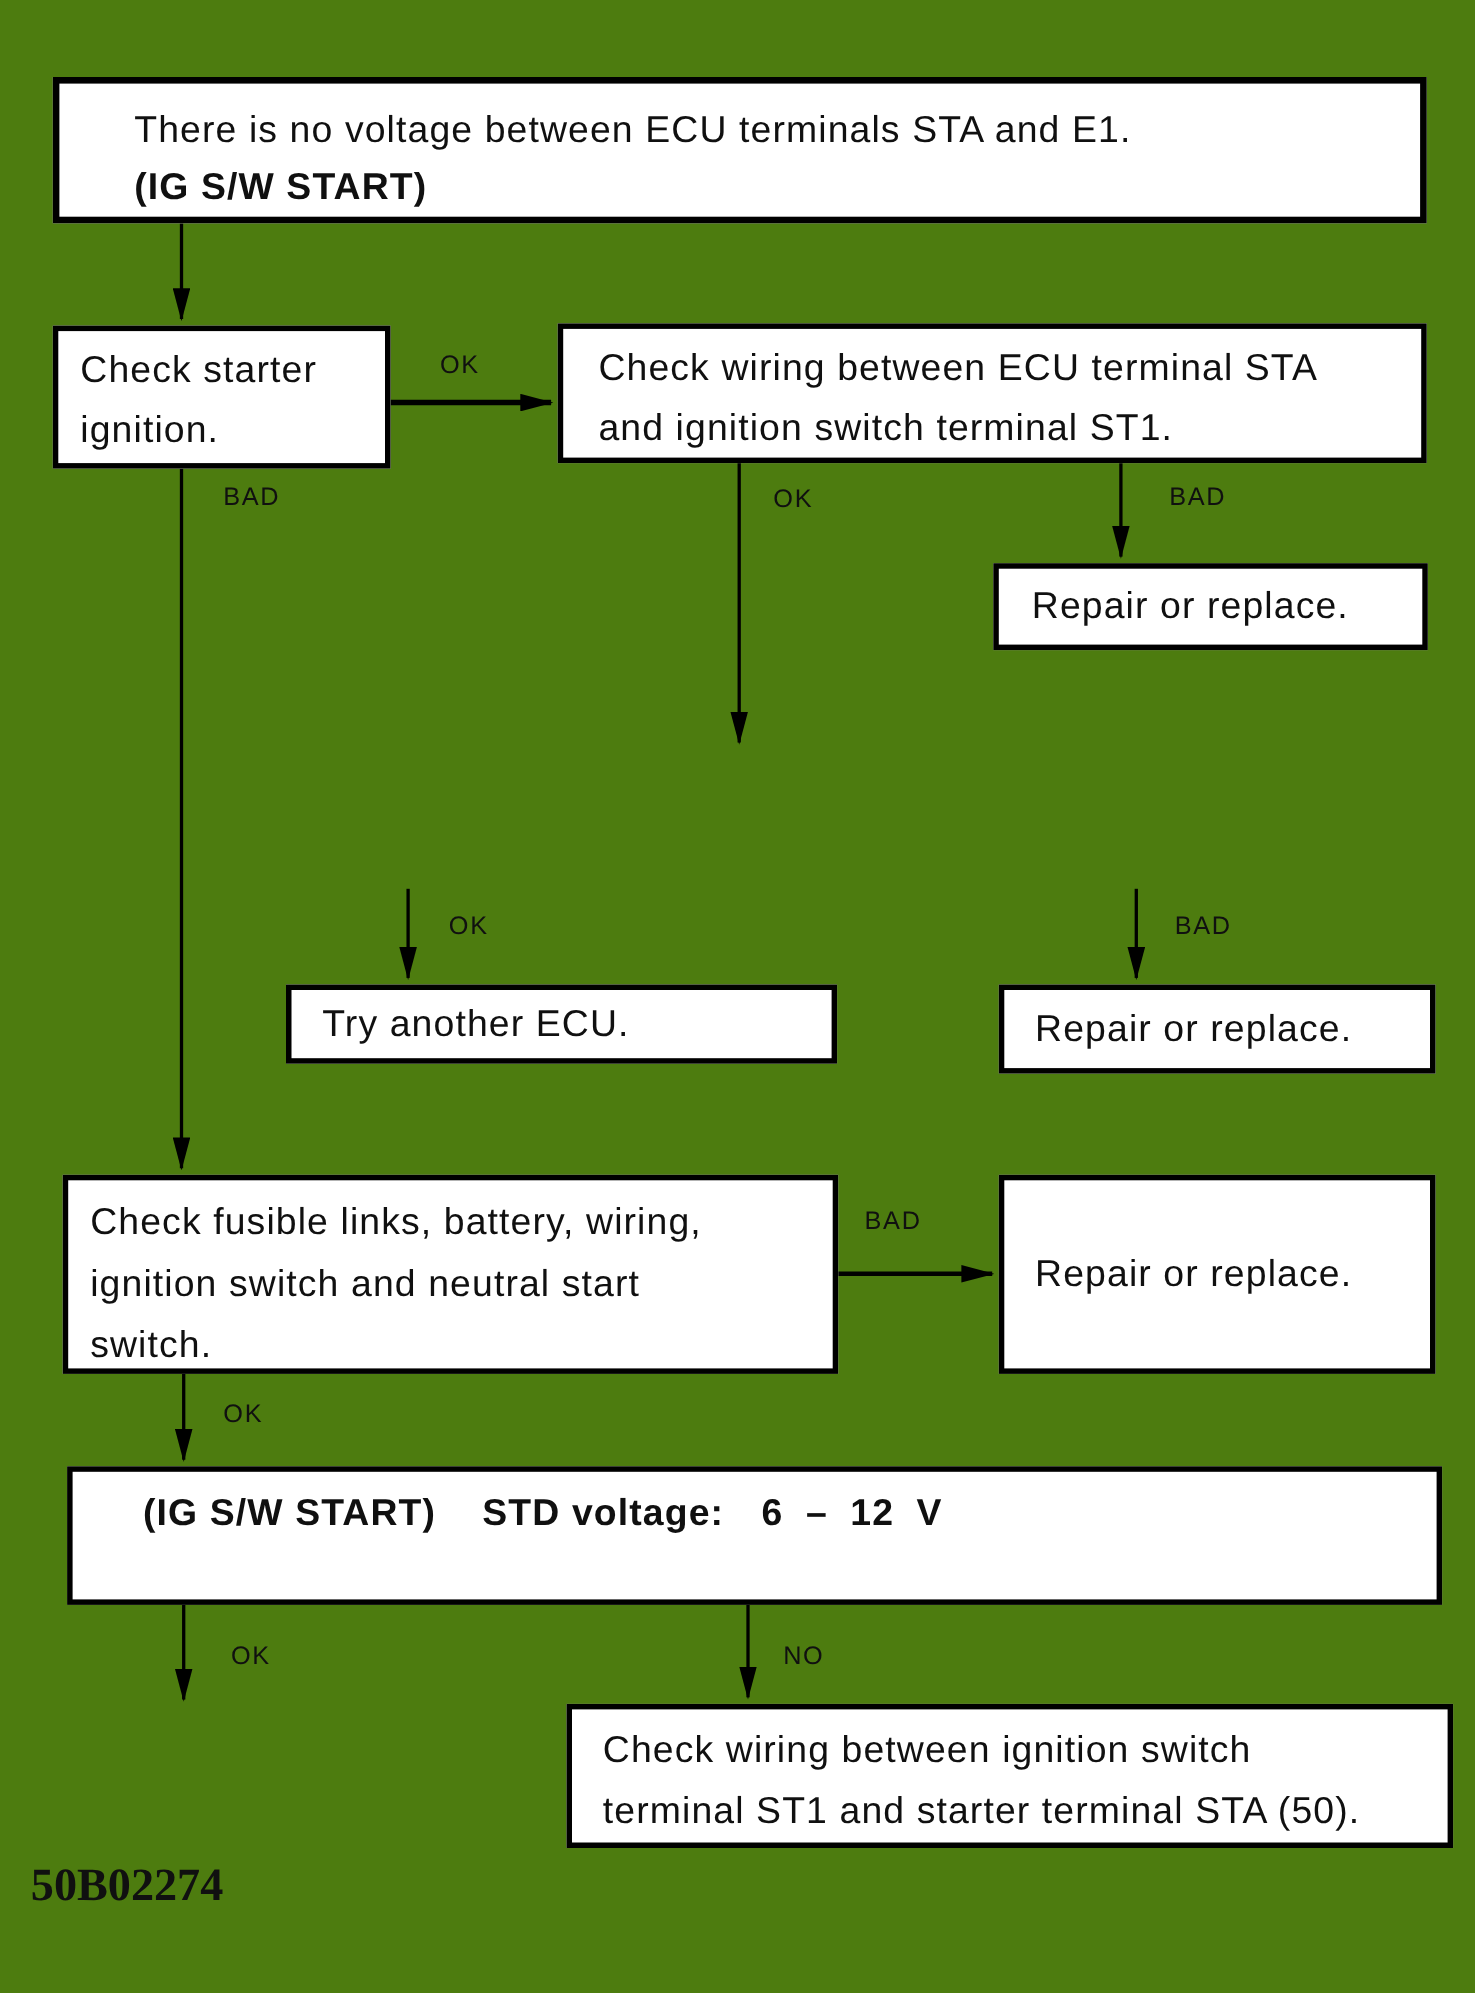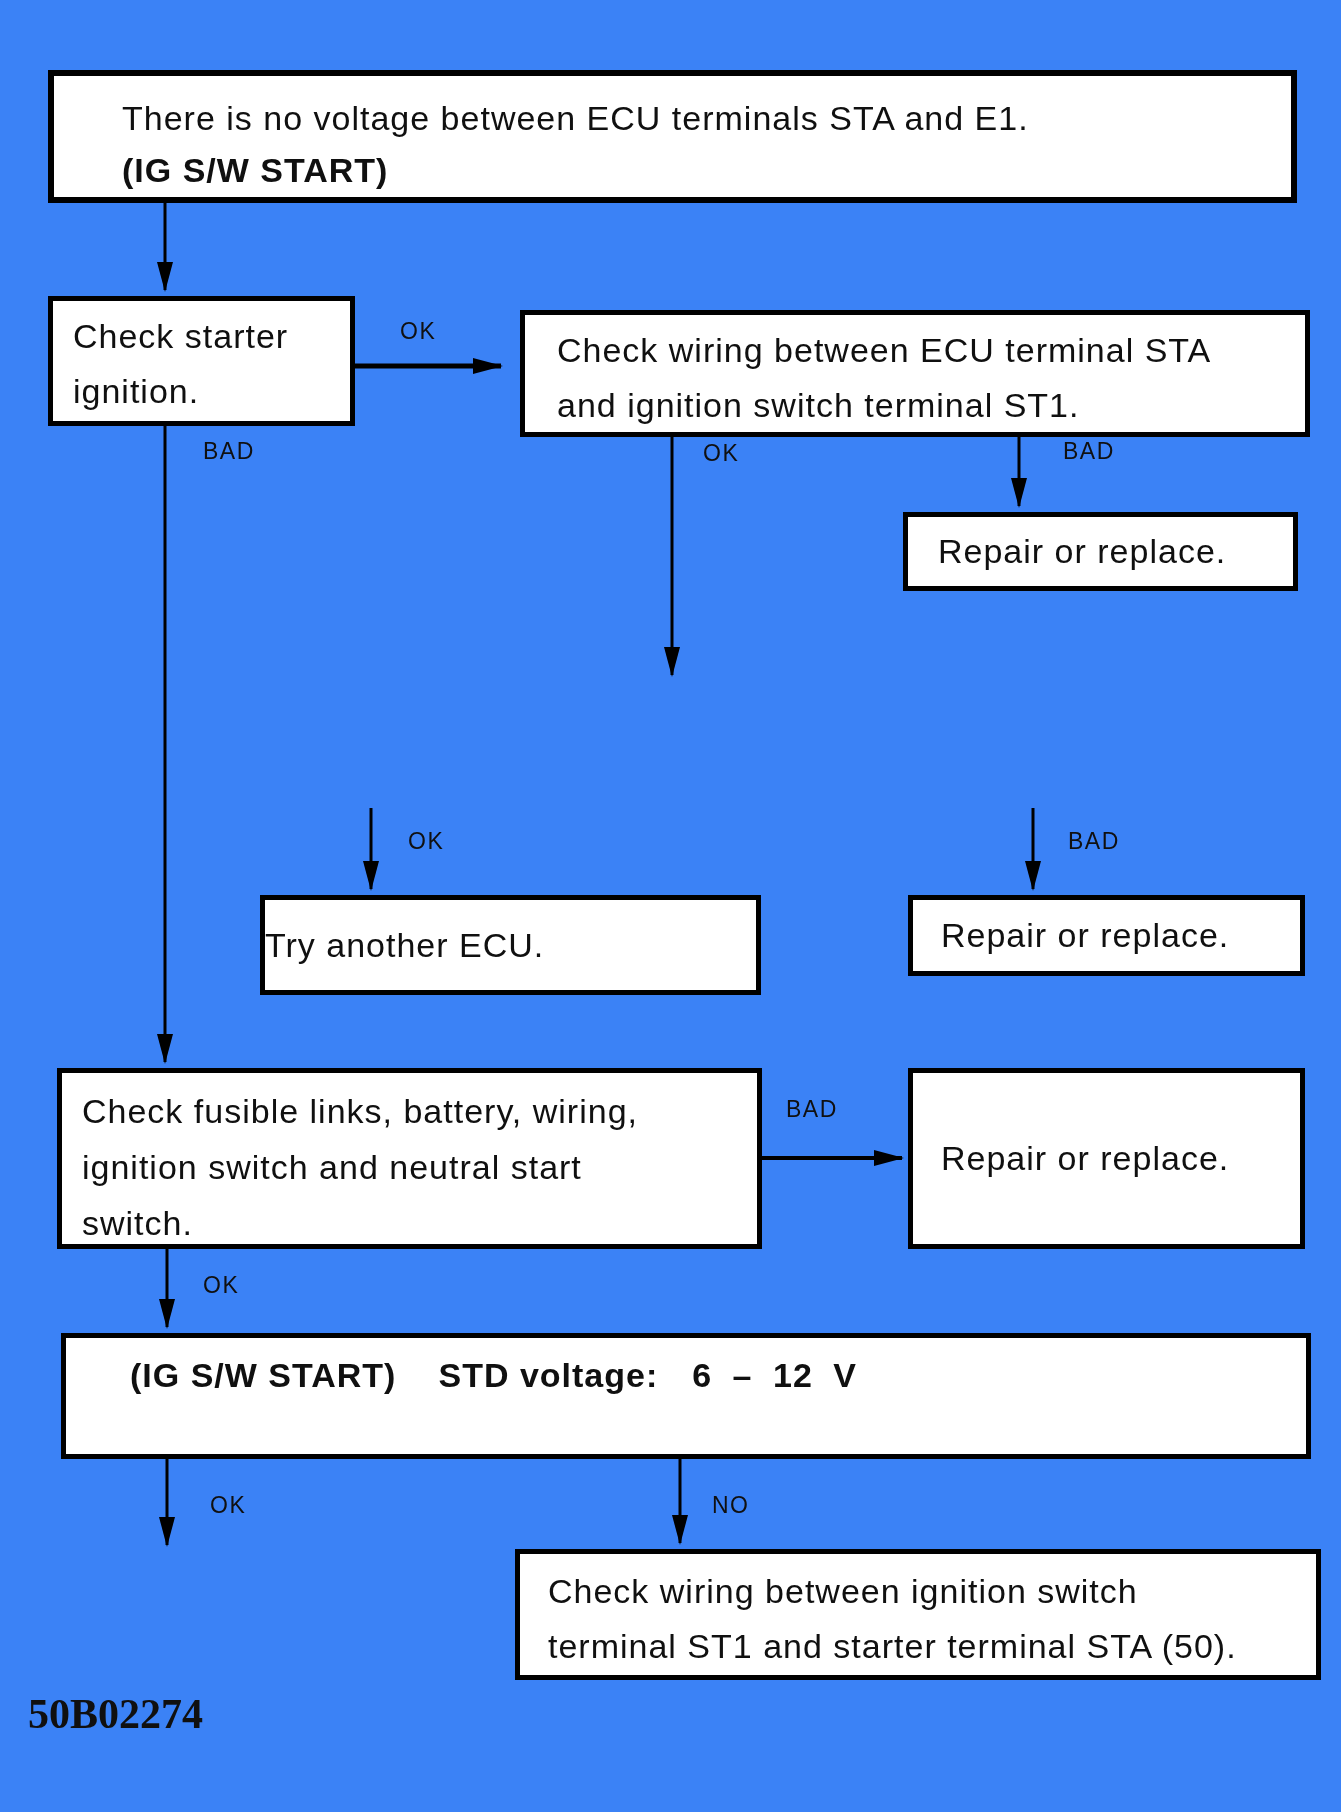--- a/index.html
+++ b/index.html
@@ -1,19 +1,19 @@
 <!DOCTYPE html>
 <html><head>
 <meta charset="utf-8">
 <style>
   html,body{margin:0;padding:0;background:#ffffff;}
   #page{
     position:relative;
     width:1341px;height:1812px;
-    background:#3b82f6;
+    background:#4d7c0f;
     font-family:"Liberation Sans","DejaVu Sans",sans-serif;
     color:#101010;
     overflow:hidden;
   }
   .node{
     position:absolute;
     box-sizing:border-box;
     border:5px solid #000;
     background:#fff;
     font-size:34px;
@@ -69,31 +69,31 @@
   <div class="node thick" style="left:48px;top:70px;width:1249px;height:133px;padding:16px 20px 0 68px;line-height:52px;">
     <div class="nl">There is no voltage between ECU terminals STA and E1.</div>
     <div class="nl bold">(IG S/W START)</div>
   </div>
 
   <div class="node" style="left:48px;top:296px;width:307px;height:130px;padding:8px 10px 0 20px;">
     <div class="nl">Check starter</div>
     <div class="nl">ignition.</div>
   </div>
 
-  <div class="node" style="left:507px;top:310px;width:790px;height:127px;padding:8px 10px 0 32px;margin-left:13px;">
+  <div class="node" style="left:507px;top:294px;width:790px;height:127px;padding:8px 10px 0 32px;">
     <div class="nl">Check wiring between ECU terminal STA</div>
     <div class="nl">and ignition switch terminal ST1.</div>
   </div>
 
   <div class="node center-v" style="left:903px;top:512px;width:395px;height:79px;padding-left:30px;">
     <span class="nl">Repair or replace.</span>
   </div>
 
 
-  <div class="node center-v" style="left:260px;top:895px;width:501px;height:100px;align-items:center;">
+  <div class="node center-v" style="left:260px;top:895px;width:501px;height:72px;padding-left:28px;align-items:center;">
     <span class="nl">Try another ECU.</span>
   </div>
 
   <div class="node center-v" style="left:908px;top:895px;width:397px;height:81px;padding-left:28px;">
     <span class="nl">Repair or replace.</span>
   </div>
 
   <div class="node" style="left:57px;top:1068px;width:705px;height:181px;padding:10px 10px 0 20px;line-height:56px;">
     <div class="nl">Check fusible links, battery, wiring,</div>
     <div class="nl">ignition switch and neutral start</div>

